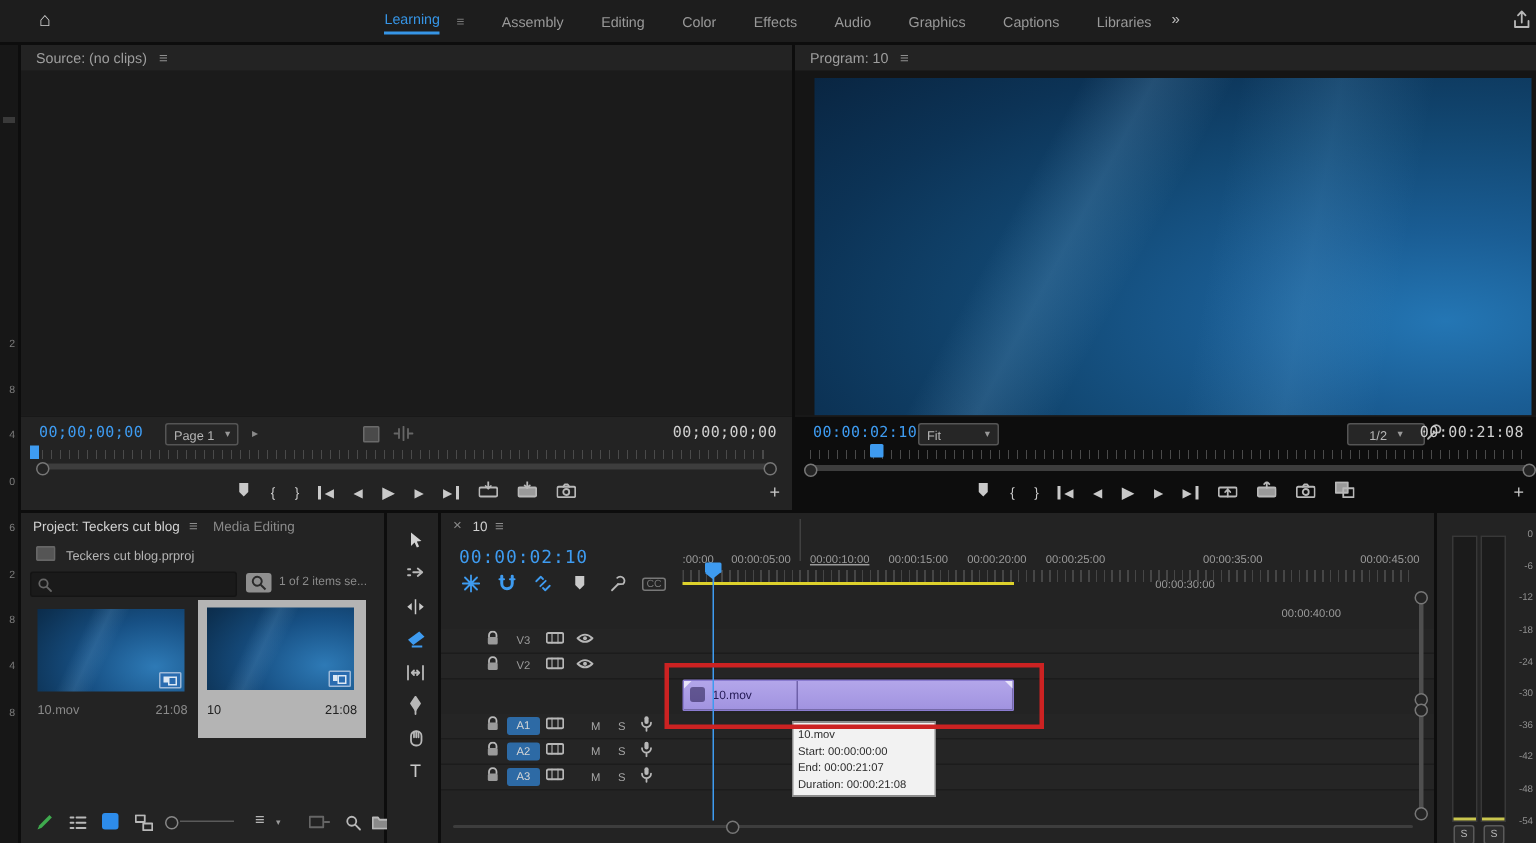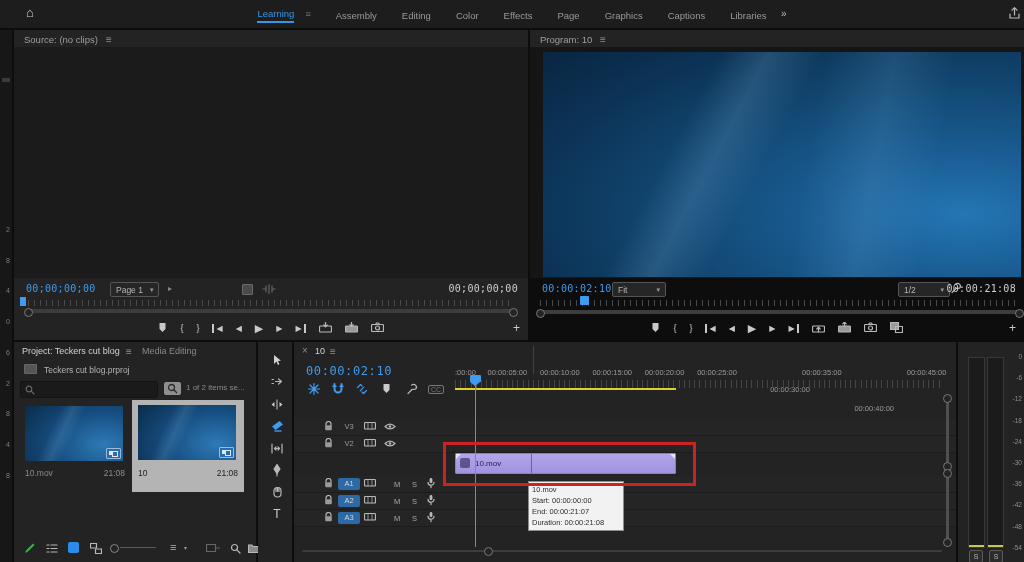--- a/index.html
+++ b/index.html
@@ -61,21 +61,21 @@
 
 <div id="topbar">
   <span class="abs" style="left:26px;top:5px;font-size:13px;color:#d0d0d0">⌂</span>
   <div id="wtabs">
       <span class="wtab on">Learning</span>
       <span class="wtab-menu">≡</span>
       <span class="wtab">Assembly</span>
       <span class="wtab">Editing</span>
       <span class="wtab">Color</span>
       <span class="wtab">Effects</span>
-      <span class="wtab">Page</span>
+      <span class="wtab">Audio</span>
       <span class="wtab">Graphics</span>
       <span class="wtab">Captions</span>
       <span class="wtab">Libraries</span>
     </div>
   <span class="abs" style="left:781px;top:8px;font-size:10px;color:#bbb">»</span>
   <span class="abs" style="right:3px;top:6px">
     <svg class="ic" width="13" height="14" viewBox="0 0 13 14">
         <path d="M2 8 v4 h9 V8 M6.5 9 V2 M4 4.2 L6.5 1.6 L9 4.2"></path>
       </svg>
   </span>
@@ -162,21 +162,21 @@
       linear-gradient(100deg, rgba(110,175,220,0) 55%, rgba(120,185,230,.15) 68%, rgba(110,175,220,0) 80%),
       radial-gradient(130% 120% at 88% 72%, #2476b4 0%, #1a5d94 22%, #124873 46%, #0c3356 70%, #081f38 100%)"></div>
   </div>
 
   <div class="abs" style="left:0;top:247px;right:0;bottom:0;background:#232323;border-top:1px solid #181818">
     <span class="tc mono abs" style="left:12px;top:5px">00:00:02:10</span>
     <span class="dd abs" style="left:82px;top:4px;width:42px;justify-content:space-between">
       <span>Fit</span>
         <span class="cv">▾</span>
     </span>
-    <span class="dd abs" style="left:368px;top:4px;width:40px;justify-content:space-between">
+    <span class="dd abs" style="left:368px;top:4px;width:40px;justify-content:center">
       <span>1/2</span>
         <span class="cv">▾</span>
     </span>
     <span class="abs" style="left:420px;top:4px">
       <svg class="ic" width="12" height="12" viewBox="0 0 12 12">
           <path d="M2 10.5 L6 6.5"></path>
           <path d="M5.5 2.2 a2.7 2.7 0 1 1 4 4 L6 6.5"></path>
         </svg>
     </span>
     <span class="tcw mono abs" style="right:8px;top:5px">00:00:21:08</span>
@@ -387,21 +387,21 @@
     <svg class="ic" width="12" height="12" viewBox="0 0 12 12">
         <path d="M2 10.5 L6 6.5"></path>
         <path d="M5.5 2.2 a2.7 2.7 0 1 1 4 4 L6 6.5"></path>
       </svg>
   </span>
   <span class="abs" style="left:134px;top:43px;font-size:7px;color:#787878;border:1px solid #787878;border-radius:2px;padding:0 2px">CC</span>
 
   <div class="abs" style="left:0;top:26px;height:12px;right:0">
       <span class="rlbl" style="left: 161px;">:00:00</span>
       <span class="rlbl" style="left: 213.4px; transform: translateX(-50%);">00:00:05:00</span>
-      <span class="rlbl" style="left: 265.8px; transform: translateX(-50%);">00:00:10:00</span>
+      <span class="rlbl" style="left: 265.8px; transform: translateX(-50%); text-decoration: underline;">00:00:10:00</span>
       <span class="rlbl" style="left: 318.2px; transform: translateX(-50%);">00:00:15:00</span>
       <span class="rlbl" style="left: 370.6px; transform: translateX(-50%);">00:00:20:00</span>
       <span class="rlbl" style="left: 423px; transform: translateX(-50%);">00:00:25:00</span>
       <span class="rlbl" style="left: 496px; transform: translateX(-50%); margin-top: 17px;">00:00:30:00</span>
       <span class="rlbl" style="left: 527.8px; transform: translateX(-50%);">00:00:35:00</span>
       <span class="rlbl" style="left: 580.2px; transform: translateX(-50%); margin-top: 36px;">00:00:40:00</span>
       <span class="rlbl" style="left: 632.6px; transform: translateX(-50%);">00:00:45:00</span>
     </div>
   <div class="ticksline" style="left:161px;right:12px;top:38px;height:8px;background:repeating-linear-gradient(90deg,#464646 0 1px,transparent 1px 5.2px)"></div>
   <div class="abs" style="left:161px;top:46px;width:221px;height:2px;background:#ddd12c"></div>

